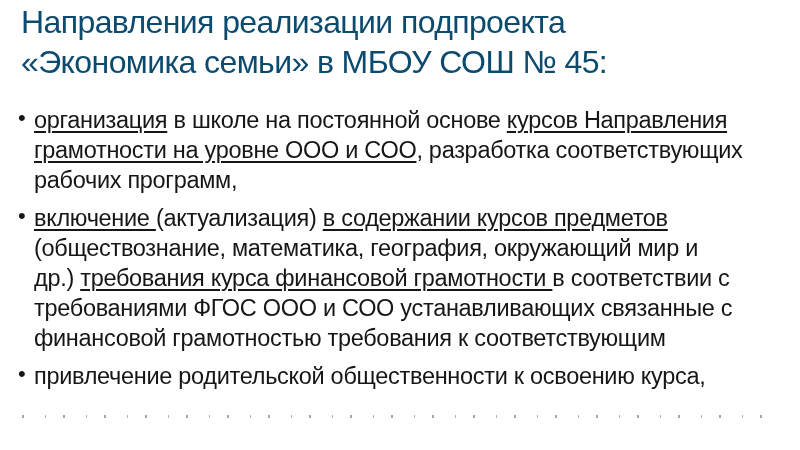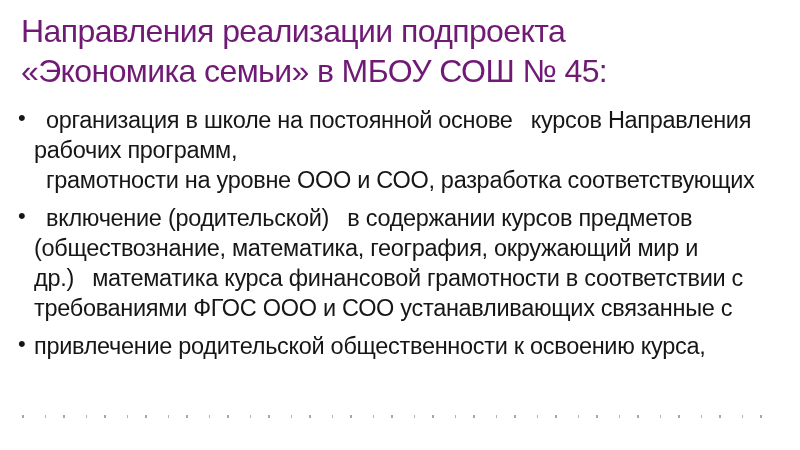--- a/index.html
+++ b/index.html
@@ -11,26 +11,26 @@
     width: 800px;
     height: 450px;
     background: #ffffff;
     overflow: hidden;
     font-family: "Liberation Sans", "DejaVu Sans", sans-serif;
     color: #161616;
   }
   .slide-title {
     position: absolute;
     left: 21px;
-    top: 11px;
+    top: 2px;
     font-size: 32px;
     line-height: 40px;
     font-weight: 400;
     letter-spacing: -0.6px;
-    color: #701a75;
+    color: #0c4a6e;
     white-space: nowrap;
   }
   .bullet-list {
     position: absolute;
     left: 20px;
     top: 105px;
     width: 778px;
     font-size: 23.5px;
     line-height: 30px;
     letter-spacing: -0.3px;
@@ -44,23 +44,23 @@
     position: absolute;
     left: -2px;
     top: -2px;
     font-size: 22px;
     line-height: 30px;
   }
   .bullet-line {
     white-space: nowrap;
   }
   .u {
+    text-decoration: underline;
     text-decoration-thickness: 2px;
     text-underline-offset: 3px;
-    margin-left: 12px;
   }
   .cutoff-strip {
     position: absolute;
     left: 22px;
     top: 415px;
     width: 756px;
     height: 3px;
     opacity: 0.45;
     background: repeating-linear-gradient(
       90deg,
@@ -78,29 +78,30 @@
 
   <div class="slide-title">
     <div>Направления реализации подпроекта</div>
     <div>«Экономика семьи» в МБОУ СОШ № 45:</div>
   </div>
 
   <div class="bullet-list" id="bullet-list">
       <div class="bullet-item">
         <span class="bullet-marker">•</span>
         <div class="bullet-line"><span class="u">организация</span><span> в школе на постоянной основе </span><span class="u">курсов Направления</span></div>
+        <div class="bullet-line"><span class="u">грамотности на уровне ООО и СОО</span><span>, разработка соответствующих</span></div>
         <div class="bullet-line"><span>рабочих программ,</span></div>
-        <div class="bullet-line"><span class="u">грамотности на уровне ООО и СОО</span><span>, разработка соответствующих</span></div>
       </div>
       <div class="bullet-item">
         <span class="bullet-marker">•</span>
-        <div class="bullet-line"><span class="u">включение </span><span>(родительской) </span><span class="u">в содержании курсов предметов</span></div>
+        <div class="bullet-line"><span class="u">включение </span><span>(актуализация) </span><span class="u">в содержании курсов предметов</span></div>
         <div class="bullet-line"><span>(обществознание, математика, география, окружающий мир и</span></div>
-        <div class="bullet-line"><span>др.) </span><span class="u">математика курса финансовой грамотности </span><span>в соответствии с</span></div>
+        <div class="bullet-line"><span>др.) </span><span class="u">требования курса финансовой грамотности </span><span>в соответствии с</span></div>
         <div class="bullet-line"><span>требованиями ФГОС ООО и СОО устанавливающих связанные с</span></div>
+        <div class="bullet-line"><span>финансовой грамотностью требования к соответствующим</span></div>
       </div>
       <div class="bullet-item">
         <span class="bullet-marker">•</span>
         <div class="bullet-line"><span>привлечение родительской общественности к освоению курса,</span></div>
       </div>
     </div>
 
   <div class="cutoff-strip"></div>
 
 </div>

